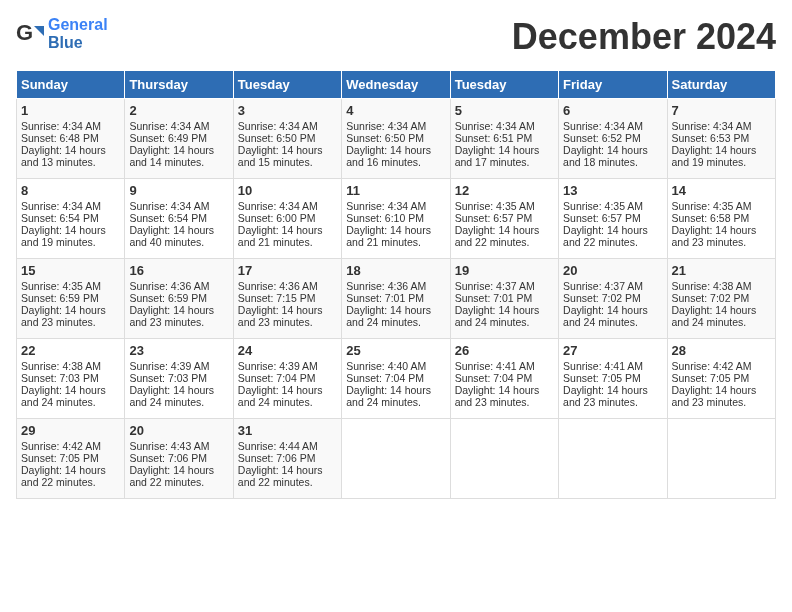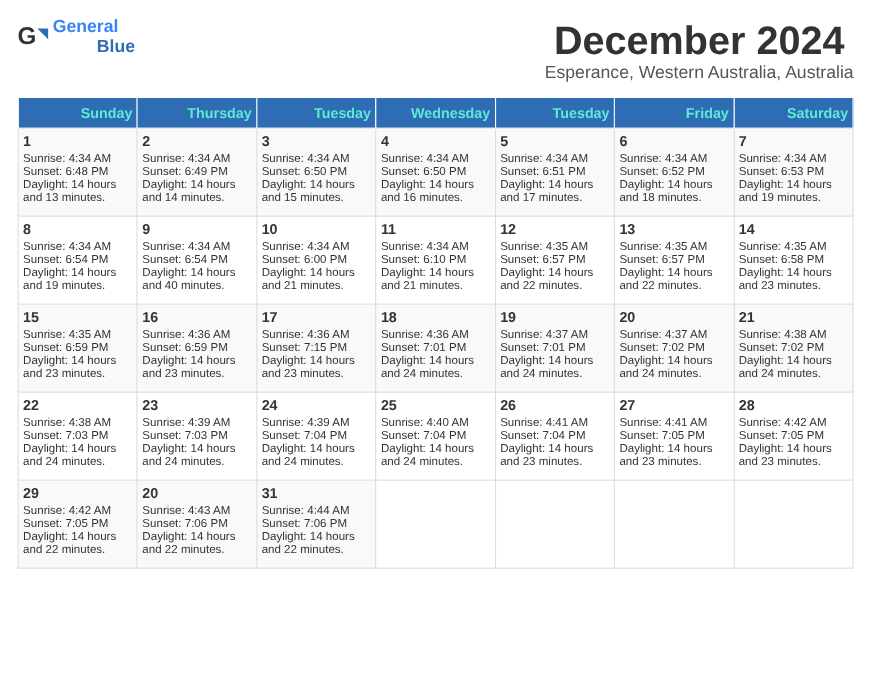--- a/index.html
+++ b/index.html
@@ -19,44 +19,44 @@
     .logo {
       display: flex;
       align-items: center;
       gap: 4px;
     }
     .logo-icon {
       width: 28px;
       height: 28px;
     }
     .title-area {
-      text-align: center;
+      text-align: left;
       margin-left: 24px;
     }
     .month-title {
       font-size: 36px;
       font-weight: bold;
       color: #333;
     }
     .location-title {
       font-size: 16px;
       color: #555;
     }
     table {
       width: 100%;
       border-collapse: collapse;
       table-layout: fixed;
     }
     thead tr th {
       background-color: #2e6db4;
-      color: #5eead4;
+      color: #ffffff;
       font-size: 13px;
       font-weight: bold;
       padding: 6px 4px;
-      text-align: right;
+      text-align: left;
       border: 1px solid #fff;
     }
     tbody tr td {
       vertical-align: top;
       padding: 4px 4px;
       font-size: 10.5px;
       color: #333;
       border: 1px solid #ddd;
       background: #fff;
       height: 80px;
@@ -79,26 +79,25 @@
 <body>
 
 <div class="header-area">
   <div class="logo">
     <svg class="logo-icon" viewBox="0 0 28 28" xmlns="http://www.w3.org/2000/svg">
       <text x="0" y="20" font-size="22" font-weight="bold" fill="#333" font-family="Arial">G</text>
       <polygon points="18,6 28,6 28,16" fill="#2e6db4"></polygon>
     </svg>
     <div>
       <span style="font-size:16px;font-weight:bold;color:#3b82f6;">General</span><br>
-      <span style="font-size:16px;font-weight:bold;color:#2e6db4;margin-left:40px;">Blue</span>
+      <span style="font-size:16px;font-weight:bold;color:#2e6db4;">Blue</span>
     </div>
   </div>
   <div class="title-area">
     <div class="month-title">December 2024</div>
-    <div class="location-title">Esperance, Western Australia, Australia</div>
   </div>
 </div>
 
 <table>
   <thead>
     <tr>
     <th>Sunday</th>
         <th>Thursday</th>
         <th>Tuesday</th>
         <th>Wednesday</th>

